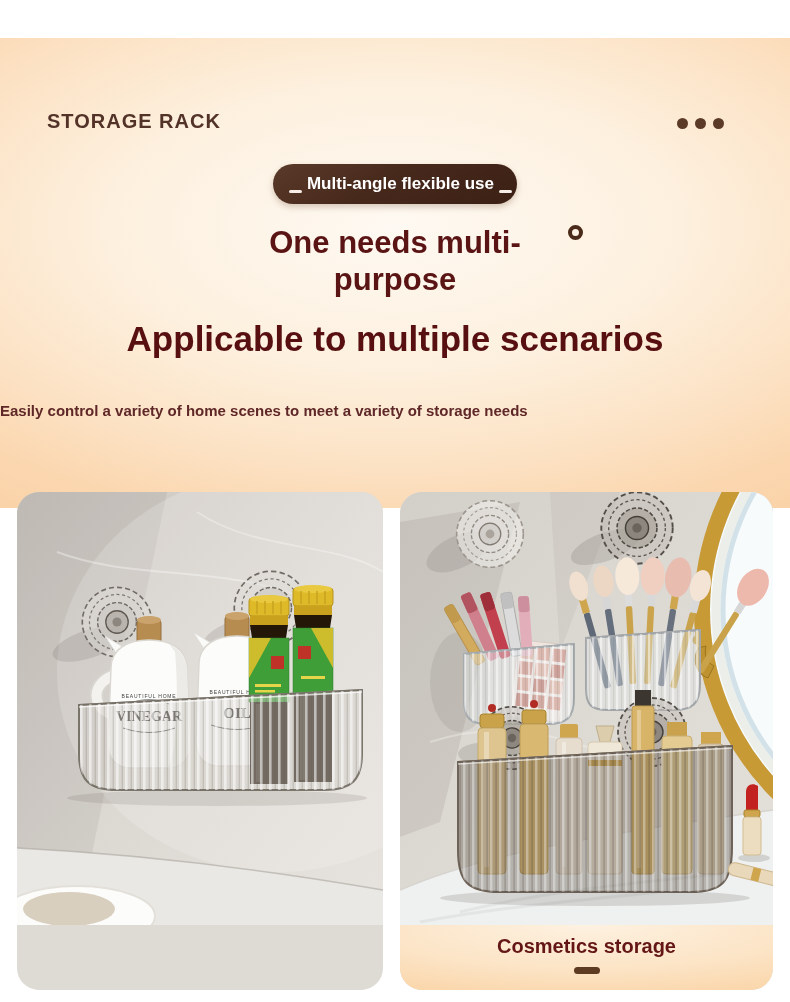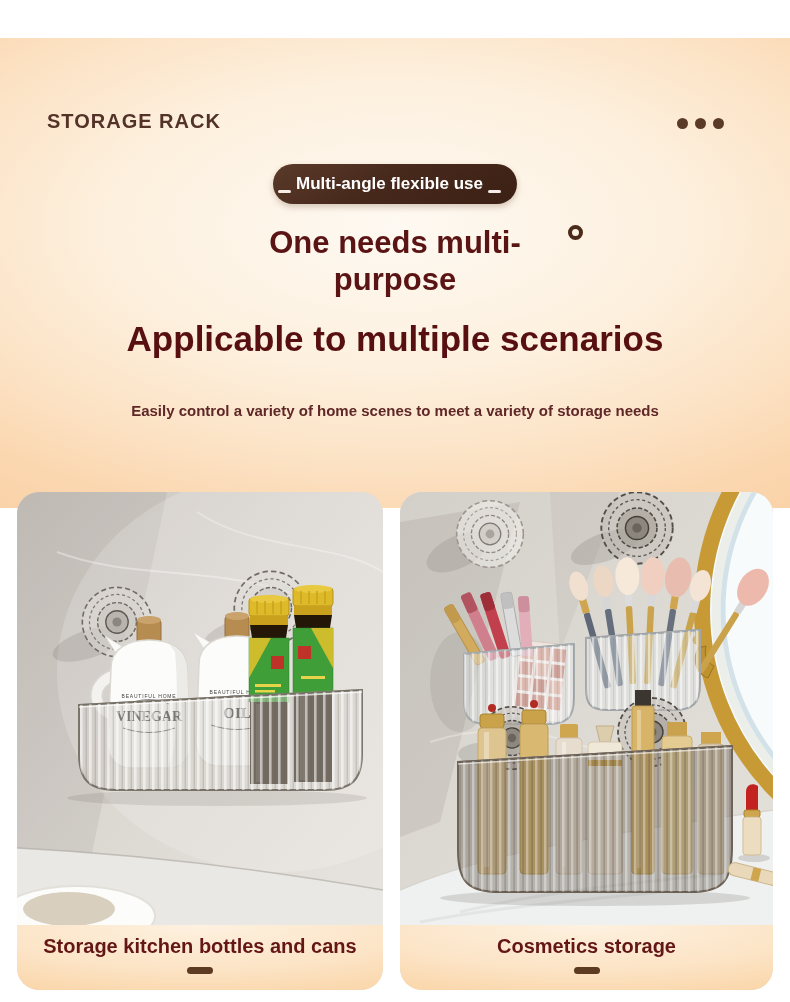--- a/index.html
+++ b/index.html
@@ -18,39 +18,39 @@
     position:absolute;left:47px;top:72px;
     font-size:20px;font-weight:bold;letter-spacing:1px;color:#533228;
   }
   .menu-dots{position:absolute;right:66px;top:80px;display:flex;gap:7px;}
   .menu-dots .dot{width:11px;height:11px;border-radius:50%;background:#5c3a28;}
   .badge{
     position:absolute;left:50%;transform:translateX(-50%);top:126px;
     width:244px;height:40px;border-radius:21px;
     background:linear-gradient(150deg,#5a3a29 0%,#47291c 45%,#3c2014 100%);
     box-shadow:0 3px 6px rgba(90,50,25,0.25);
-    display:flex;align-items:center;justify-content:flex-start;
+    display:flex;align-items:center;justify-content:flex-end;
     color:#ffffff;font-weight:bold;font-size:17px;white-space:nowrap;
   }
   .badge .dashmark{width:13px;height:3px;border-radius:2px;background:#f5ede6;margin:14px 5px 0 5px;}
   .ring-ornament{
     position:absolute;left:568px;top:187px;width:7px;height:7px;
     border:4px solid #4a2a18;border-radius:50%;
   }
   .hero-title{
     position:absolute;top:186px;left:0;width:100%;text-align:center;
     font-size:31px;line-height:37px;font-weight:bold;color:#5a1414;
   }
   .hero-title .inner{display:inline-block;max-width:352px;}
   .hero-headline{
     position:absolute;top:281px;left:0;width:100%;text-align:center;
     font-size:35px;font-weight:bold;color:#570f10;
   }
   .hero-subtitle{
-    position:absolute;top:364px;left:0;width:100%;text-align:center;
+    position:absolute;top:364px;left:0;width:100%;text-align:left;
     font-size:15px;font-weight:bold;color:#5f2727;
   }
   
   .cards{position:absolute;left:17px;top:492px;width:756px;display:flex;gap:17px;}
   .card{border-radius:22px;overflow:hidden;background:#dedad4;}
   .card.left{width:366px;}
   .card.right{width:373px;}
   .photo{display:block;}
   .caption-strip{
     height:65px;display:flex;flex-direction:column;align-items:center;
@@ -186,24 +186,20 @@
 
       <g>
         <path d="M62,213 L345,198" stroke="#a59e95" stroke-width="2" fill="none"></path>
         <path d="M62,213 L345,198 L345,262 C345,288 334,298 308,298 L100,298 C72,298 62,288 62,262 Z" fill="rgba(208,204,198,0.48)" stroke="rgba(112,106,97,0.9)" stroke-width="2"></path>
         <path d="M62,213 L345,198 L345,262 C345,288 334,298 308,298 L100,298 C72,298 62,288 62,262 Z" fill="url(#L_ribs)"></path>
         <path d="M62,215 L345,200" stroke="rgba(255,255,255,0.7)" stroke-width="1.5" fill="none"></path>
       </g>
       <ellipse cx="200" cy="306" rx="150" ry="8" fill="rgba(90,85,78,0.14)"></ellipse>
     </svg>
 
-    <div class="caption-strip">
-      <div class="caption">Storage kitchen bottles and cans</div>
-      <div class="caption-dash"></div>
-    </div>
   </div>
 
   <div class="card right">
     <svg class="photo" width="373" height="433" viewBox="0 0 373 433">
       <defs>
         <linearGradient id="R_wall" x1="0" y1="0" x2="1" y2="1">
           <stop offset="0" stop-color="#d3cfc9"></stop>
           <stop offset="0.5" stop-color="#ddd9d3"></stop>
           <stop offset="1" stop-color="#e4e0da"></stop>
         </linearGradient>

